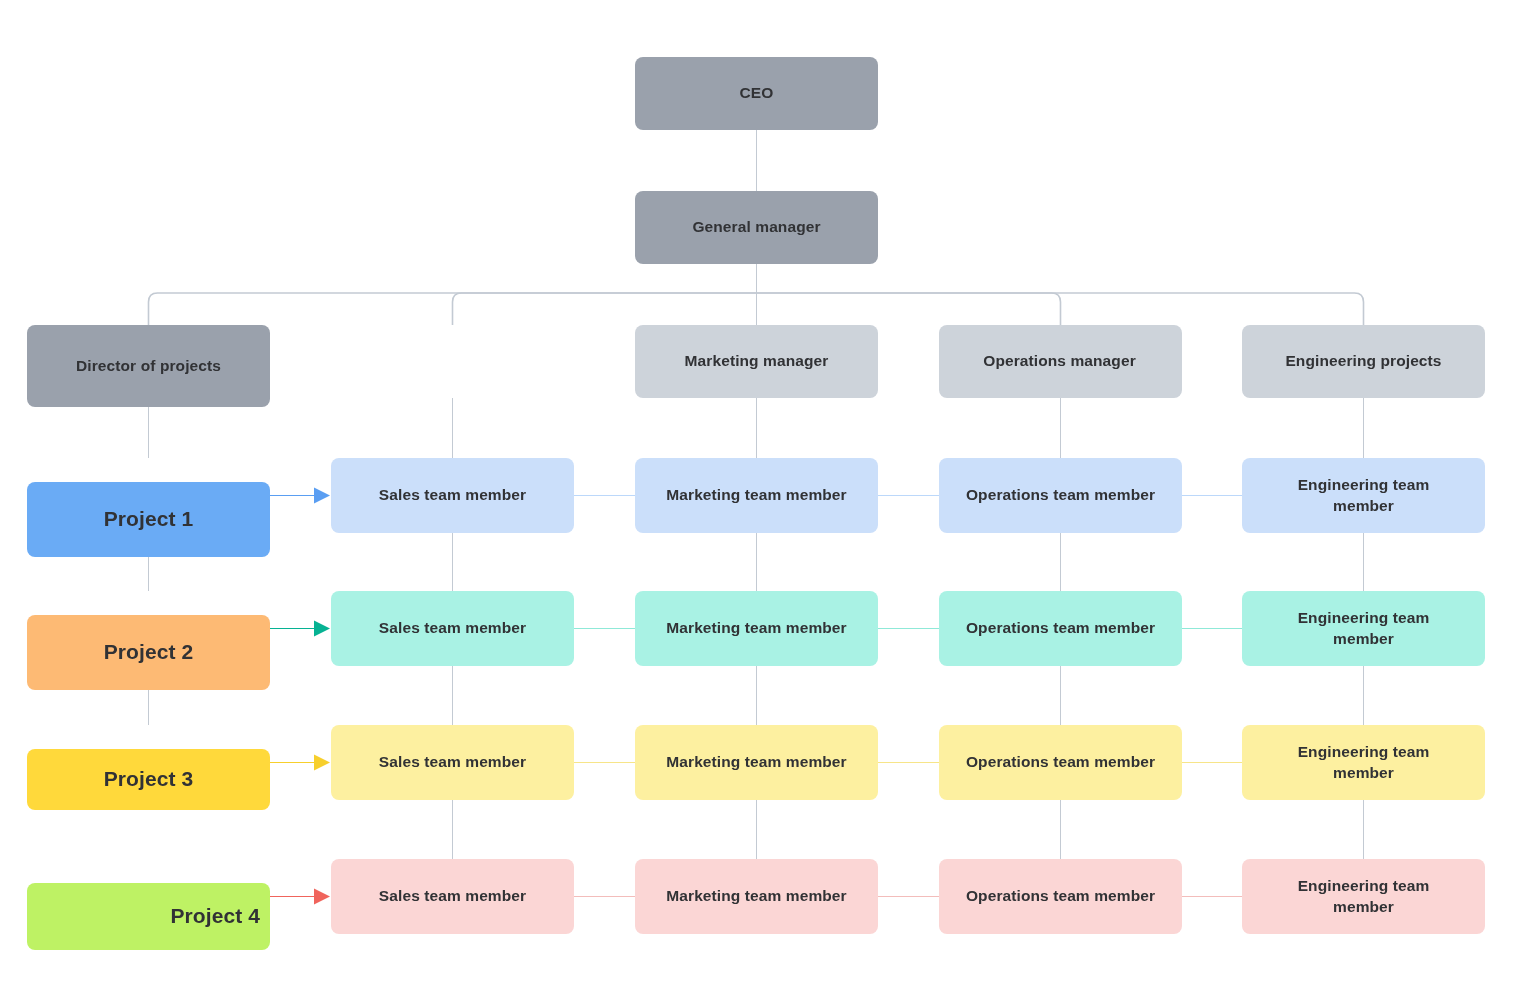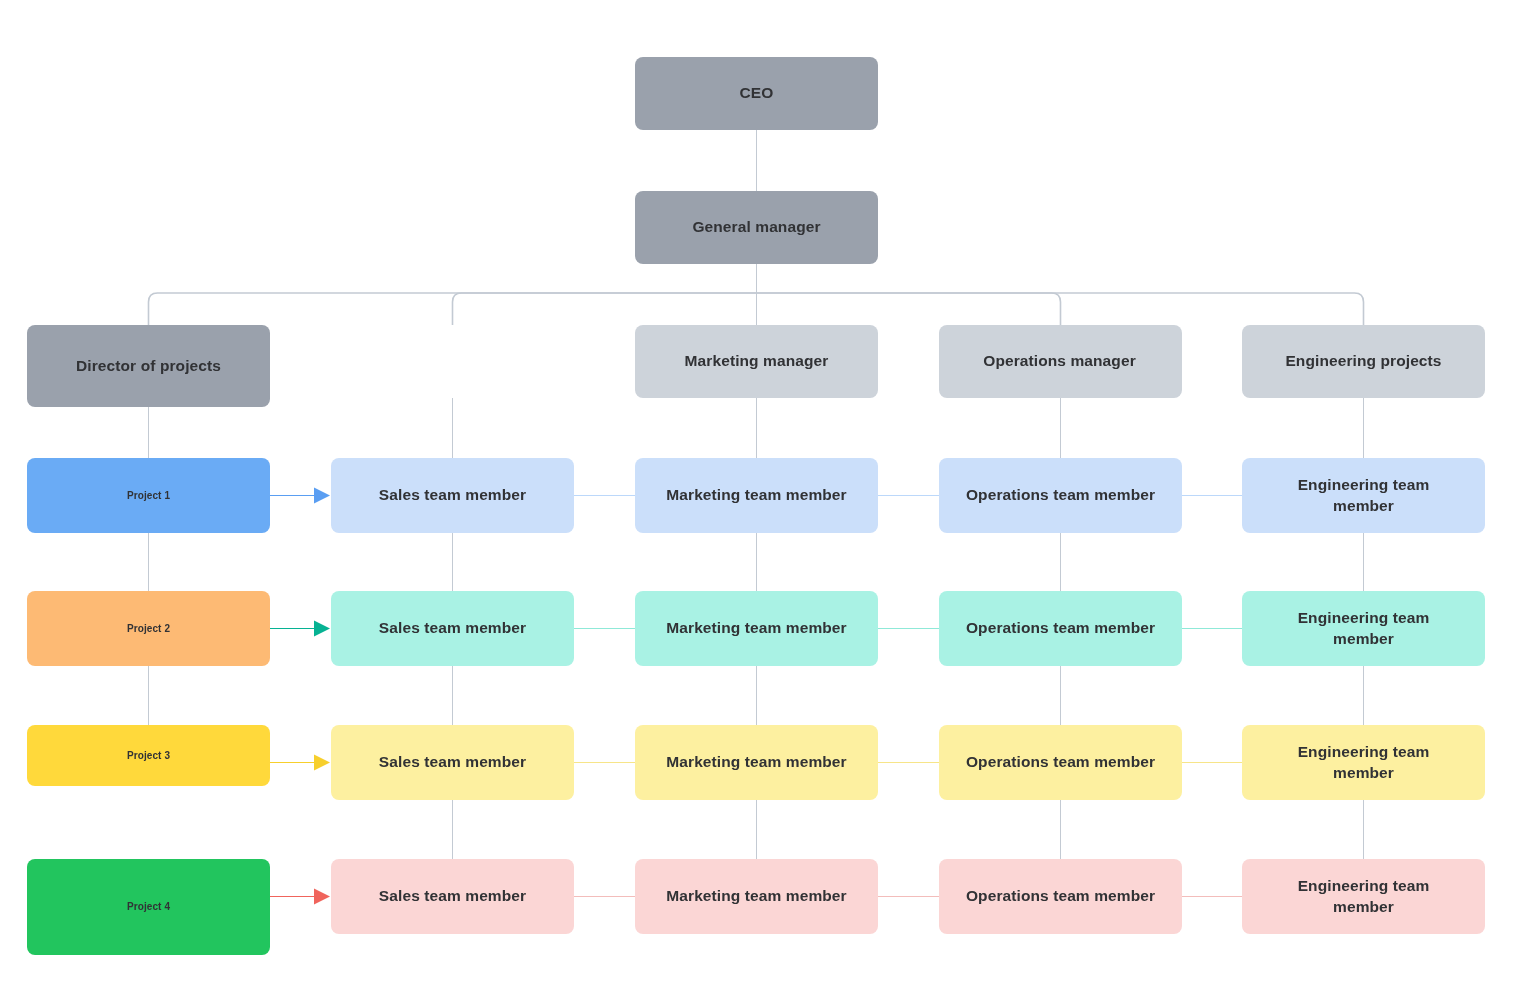--- a/index.html
+++ b/index.html
@@ -37,21 +37,21 @@
     text-align: center;
     font-weight: bold;
     font-size: 15.5px;
     line-height: 1.35;
     color: #313235;
     padding: 4px 10px;
     letter-spacing: 0.1px;
   }
   .node.exec { font-size: 15.5px; }
   .node.mgr  { font-size: 15.5px; }
-  .node.proj { font-size: 10px; }
+  .node.proj { font-size: 21px; margin-top: 24px; }
   .node.member { font-size: 15.5px; }
 </style>
 </head>
 <body>
 
 <div id="canvas">
   <svg id="edges" viewBox="0 0 1530 994">
       <line x1="756.5" y1="130" x2="756.5" y2="191" stroke="#c3cad3" stroke-width="1.6" shape-rendering="crispEdges"></line>
       <line x1="756.5" y1="264" x2="756.5" y2="293" stroke="#c3cad3" stroke-width="1.6" shape-rendering="crispEdges"></line>
       <path d="M 756.5 293 H 157.5 Q 148.5 293 148.5 302 V 325" fill="none" stroke="#c3cad3" stroke-width="1.6"></path>
@@ -155,21 +155,21 @@
     </div>
     <div class="node member" style="left: 635px; top: 725px; width: 243px; height: 75px; background: rgb(253, 240, 160);">
       <span>Marketing team member</span>
     </div>
     <div class="node member" style="left: 939px; top: 725px; width: 243px; height: 75px; background: rgb(253, 240, 160);">
       <span>Operations team member</span>
     </div>
     <div class="node member" style="left: 1242px; top: 725px; width: 243px; height: 75px; background: rgb(253, 240, 160);">
       <span style="max-width: 150px;">Engineering team member</span>
     </div>
-    <div class="node proj" style="left: 27px; top: 859px; width: 243px; height: 96px; background: #22c55e;">
+    <div class="node proj" style="left: 27px; top: 859px; width: 243px; height: 67px; background: #bef264; justify-content: flex-end;">
       <span>Project 4</span>
     </div>
     <div class="node member" style="left: 331px; top: 859px; width: 243px; height: 75px; background: rgb(251, 214, 213);">
       <span>Sales team member</span>
     </div>
     <div class="node member" style="left: 635px; top: 859px; width: 243px; height: 75px; background: rgb(251, 214, 213);">
       <span>Marketing team member</span>
     </div>
     <div class="node member" style="left: 939px; top: 859px; width: 243px; height: 75px; background: rgb(251, 214, 213);">
       <span>Operations team member</span>

